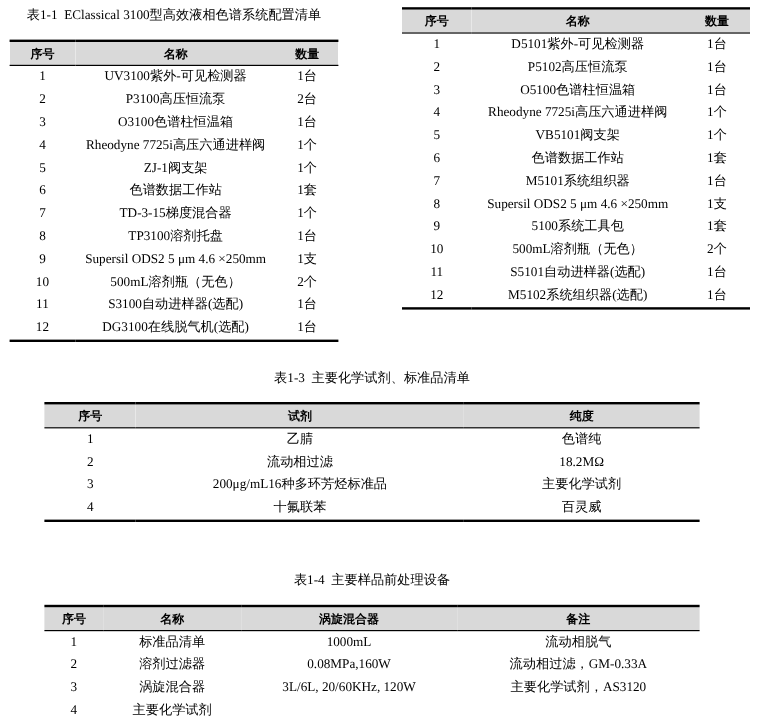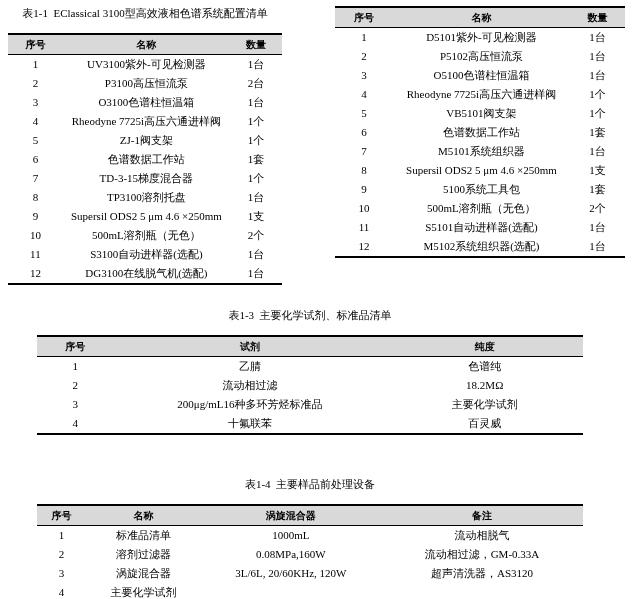--- a/index.html
+++ b/index.html
@@ -298,21 +298,21 @@
           <tr>
             <td>2</td>
             <td>溶剂过滤器</td>
             <td>0.08MPa,160W</td>
             <td>流动相过滤，GM-0.33A</td>
           </tr>
           <tr>
             <td>3</td>
             <td>涡旋混合器</td>
             <td>3L/6L, 20/60KHz, 120W</td>
-            <td>超声清洗器，AS3120</td>
+            <td>主要化学试剂，AS3120</td>
           </tr>
           <tr>
             <td>4</td>
             <td>主要化学试剂</td>
             <td></td>
             <td></td>
           </tr>
         </tbody>
       </table>
   </section>

